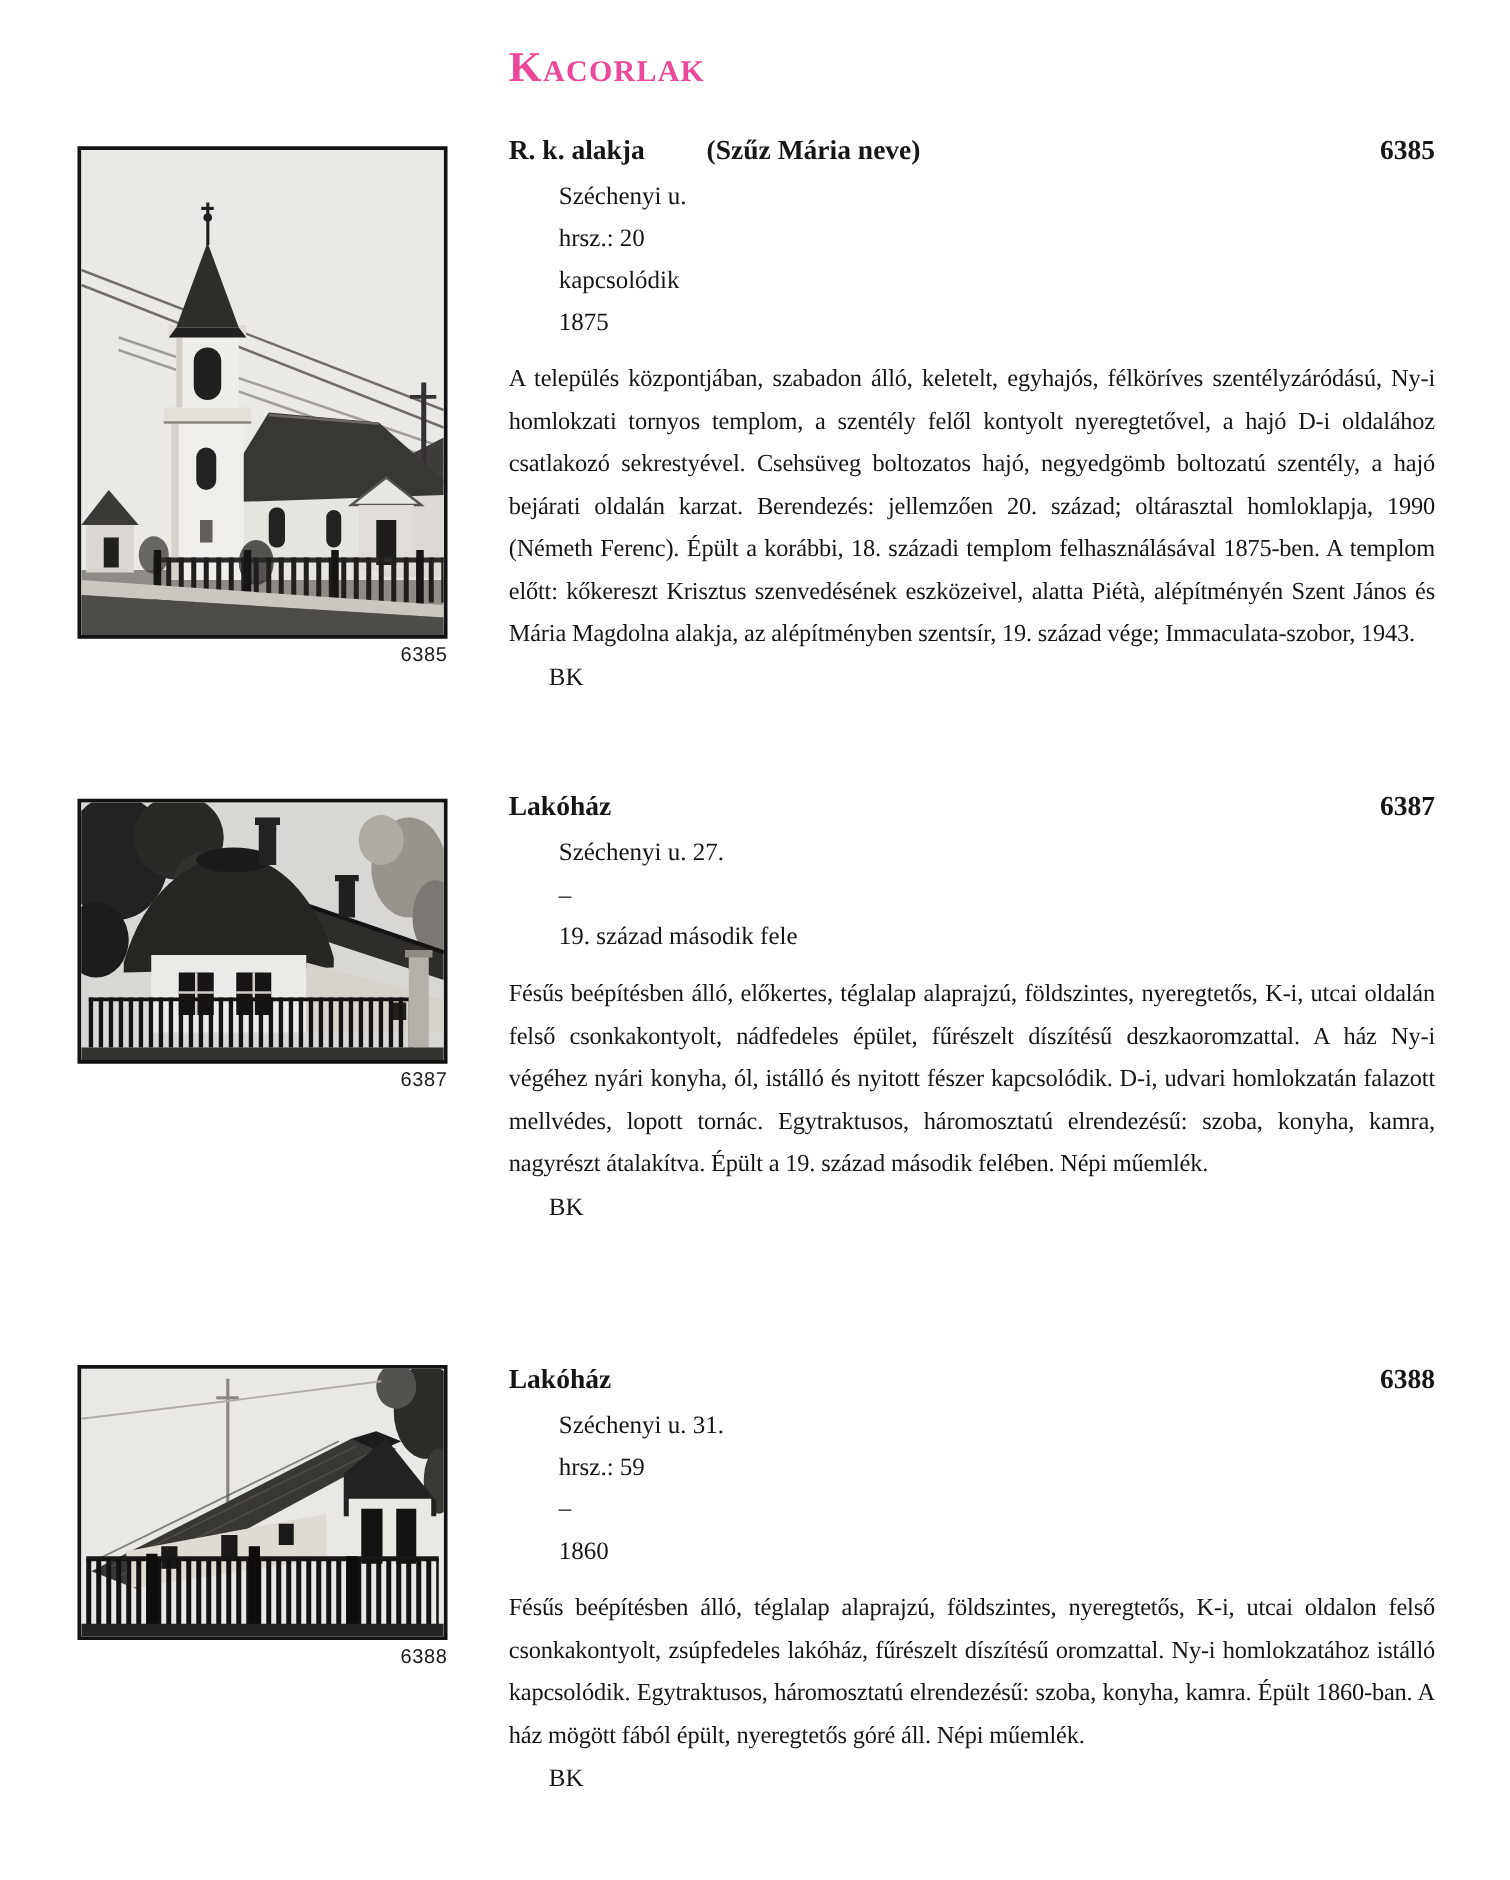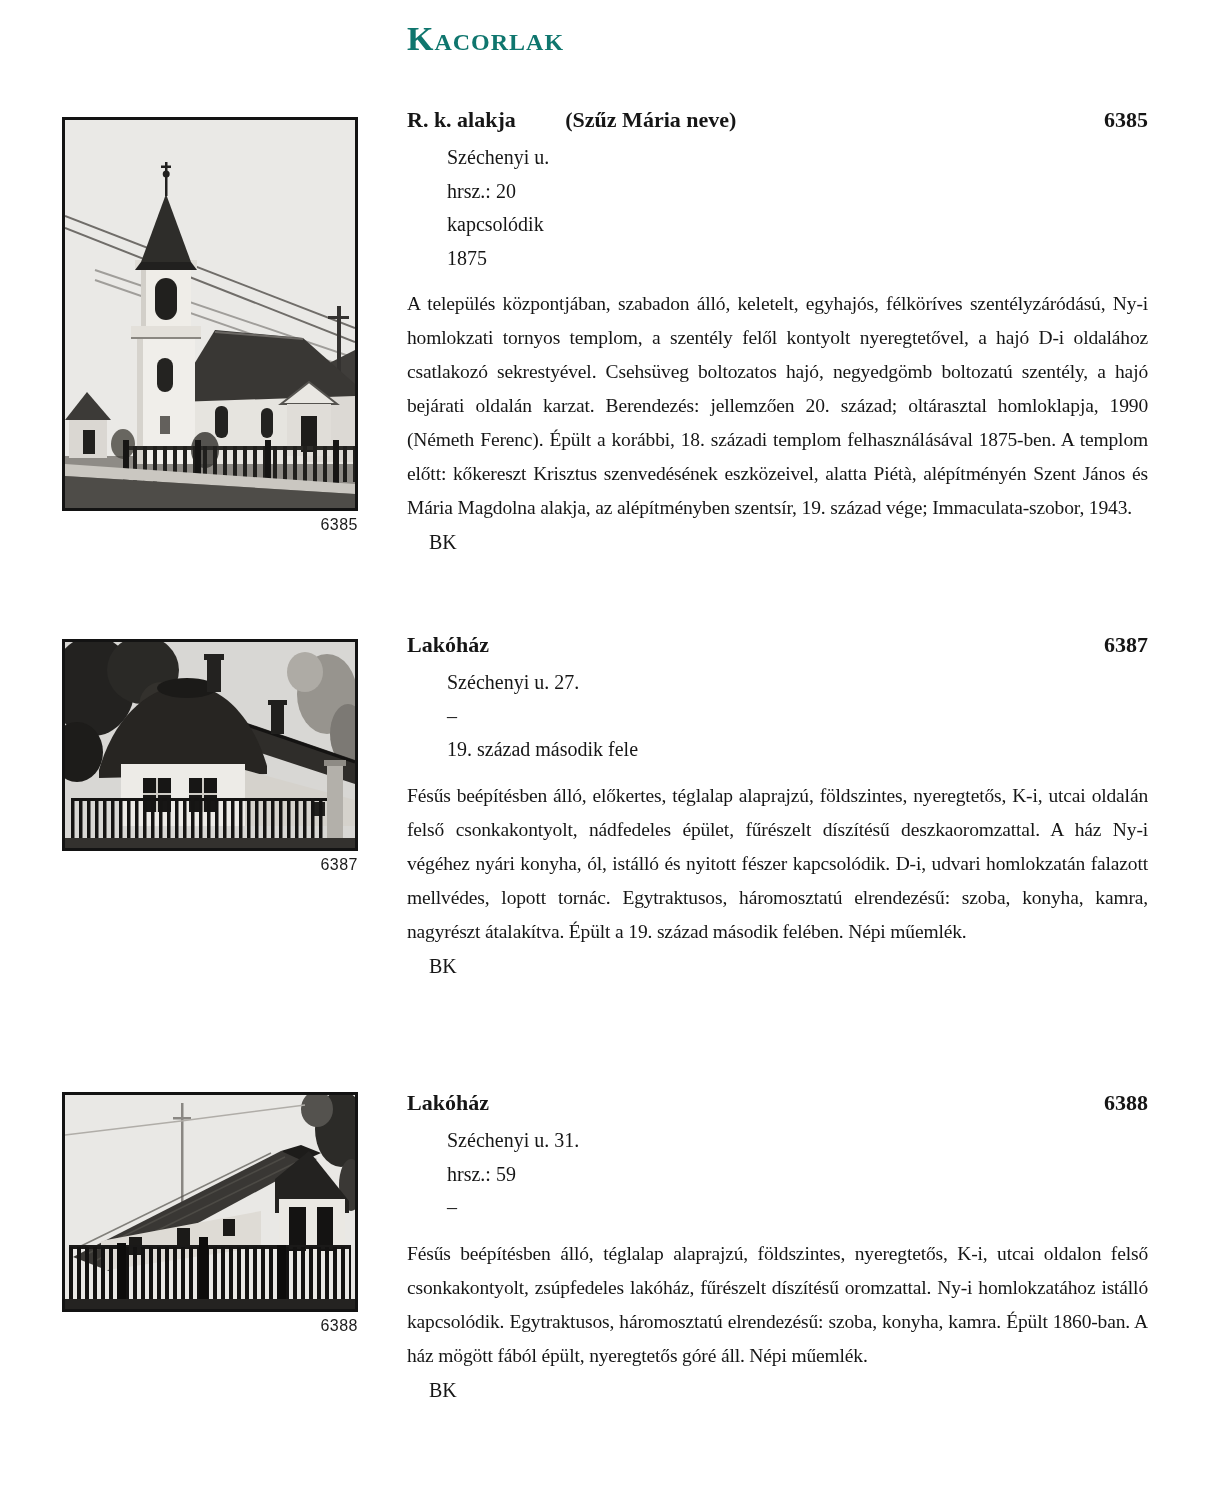--- a/index.html
+++ b/index.html
@@ -5,24 +5,24 @@
   html,body{margin:0;padding:0;}
   body{
     width:1208px;height:1504px;
     background:#ffffff;
     position:relative;
     font-family:"Liberation Serif", serif;
     color:#161616;
     overflow:hidden;
   }
   .page-title{
-    position:absolute;left:407px;top:20px;
+    position:absolute;left:407px;top:36px;
     font-size:34px;font-weight:bold;
     font-variant:small-caps;letter-spacing:1px;
-    margin:0;color:#0f766e;
+    margin:0;color:#ec4899;
   }
   
   figure.photo{position:absolute;margin:0;}
   .photo-frame{
     border:3px solid #131313;
     background:#eae9e6;
     line-height:0;
   }
   figcaption{
     font-family:"Liberation Sans", sans-serif;
@@ -46,21 +46,21 @@
   .edetails{
     margin:4px 0 0 40px;
     font-size:20px;line-height:33.5px;
   }
   .edesc{
     margin:12px 0 0 0;
     font-size:19.5px;line-height:34px;
     text-align:justify;letter-spacing:-0.15px;
   }
   .eauthor{
-    margin-left:22px;
+    margin-left:32px;
     font-size:20px;line-height:34px;
   }
 </style>
 </head>
 <body>
 
 <main>
 
   <h1 class="page-title">Kacorlak</h1>
 
@@ -261,18 +261,19 @@
 
   <section class="entry-text t3">
     <div class="ehead">
       <span><span class="ename">Lakóház</span> <span class="esuffix"></span></span>
       <span class="enum">6388</span>
     </div>
     <div class="edetails">
       <div>Széchenyi u. 31.</div>
       <div>hrsz.: 59</div>
       <div>–</div>
+      <div>1860</div>
     </div>
     <p class="edesc">Fésűs beépítésben álló, téglalap alaprajzú, földszintes, nyeregtetős, K-i, utcai oldalon felső csonkakontyolt, zsúpfedeles lakóház, fűrészelt díszítésű oromzattal. Ny-i homlokzatához istálló kapcsolódik. Egytraktusos, háromosztatú elrendezésű: szoba, konyha, kamra. Épült 1860-ban. A ház mögött fából épült, nyeregtetős góré áll. Népi műemlék.</p>
     <div class="eauthor">BK</div>
   </section>
 
 </main>
 
 </body></html>

